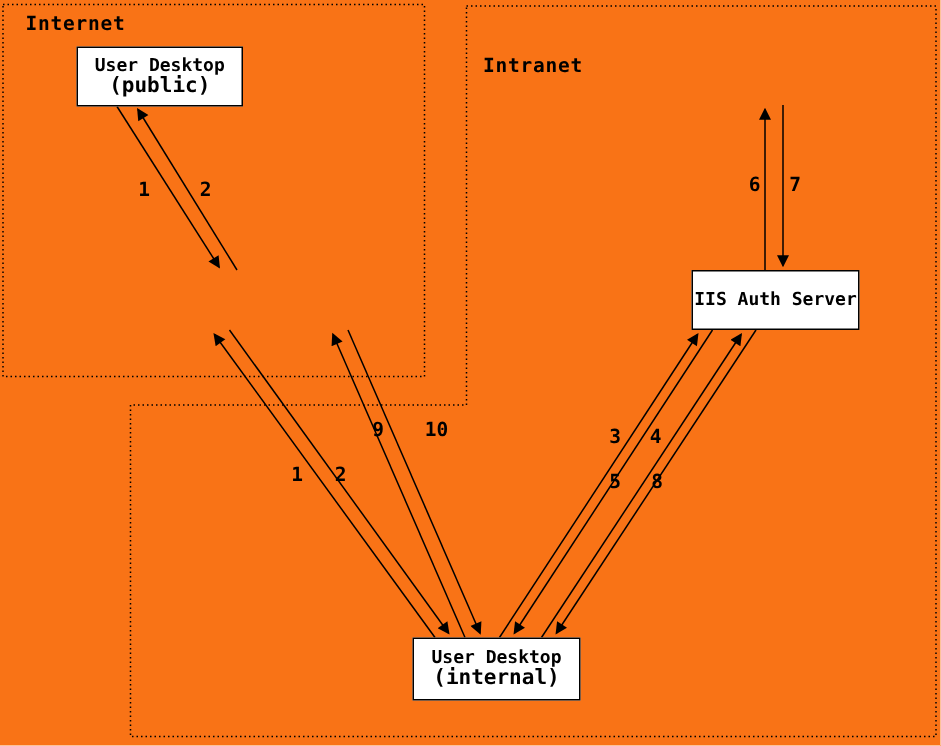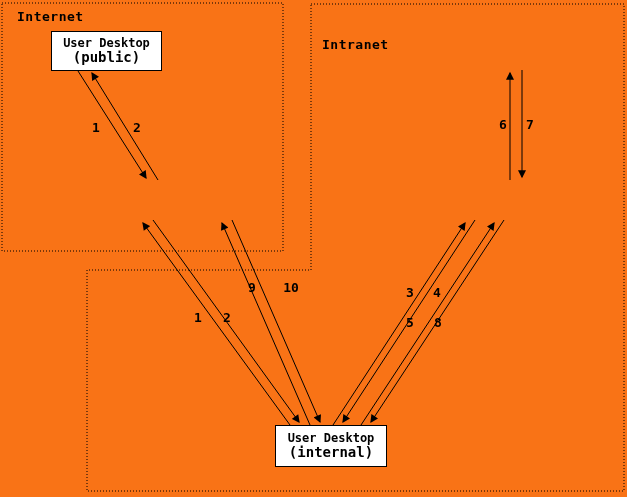--- a/index.html
+++ b/index.html
@@ -75,20 +75,23 @@
   <div class="region-label" style="left:17px;top:9px;">Internet</div>
   <div class="region-label" style="left:322px;top:9px;margin-top:28px;">Intranet</div>
 
   <div class="node" style="left:51px;top:31px;width:111px;height:40px;">
     <div class="title">User Desktop</div>
     <div class="subtitle">(public)</div>
   </div>
 
 
 
+  <div class="node" style="left:461px;top:180px;width:112px;height:40px;">
+    <div class="title">IIS Auth Server</div>
+  </div>
 
   <div class="node" style="left:275px;top:425px;width:112px;height:42px;">
     <div class="title">User Desktop</div>
     <div class="subtitle">(internal)</div>
   </div>
 
   <div class="edge-label" style="left:96px;top:127px;">1</div>
   <div class="edge-label" style="left:137px;top:127px;">2</div>
   <div class="edge-label" style="left:198px;top:317px;">1</div>
   <div class="edge-label" style="left:227px;top:317px;">2</div>

